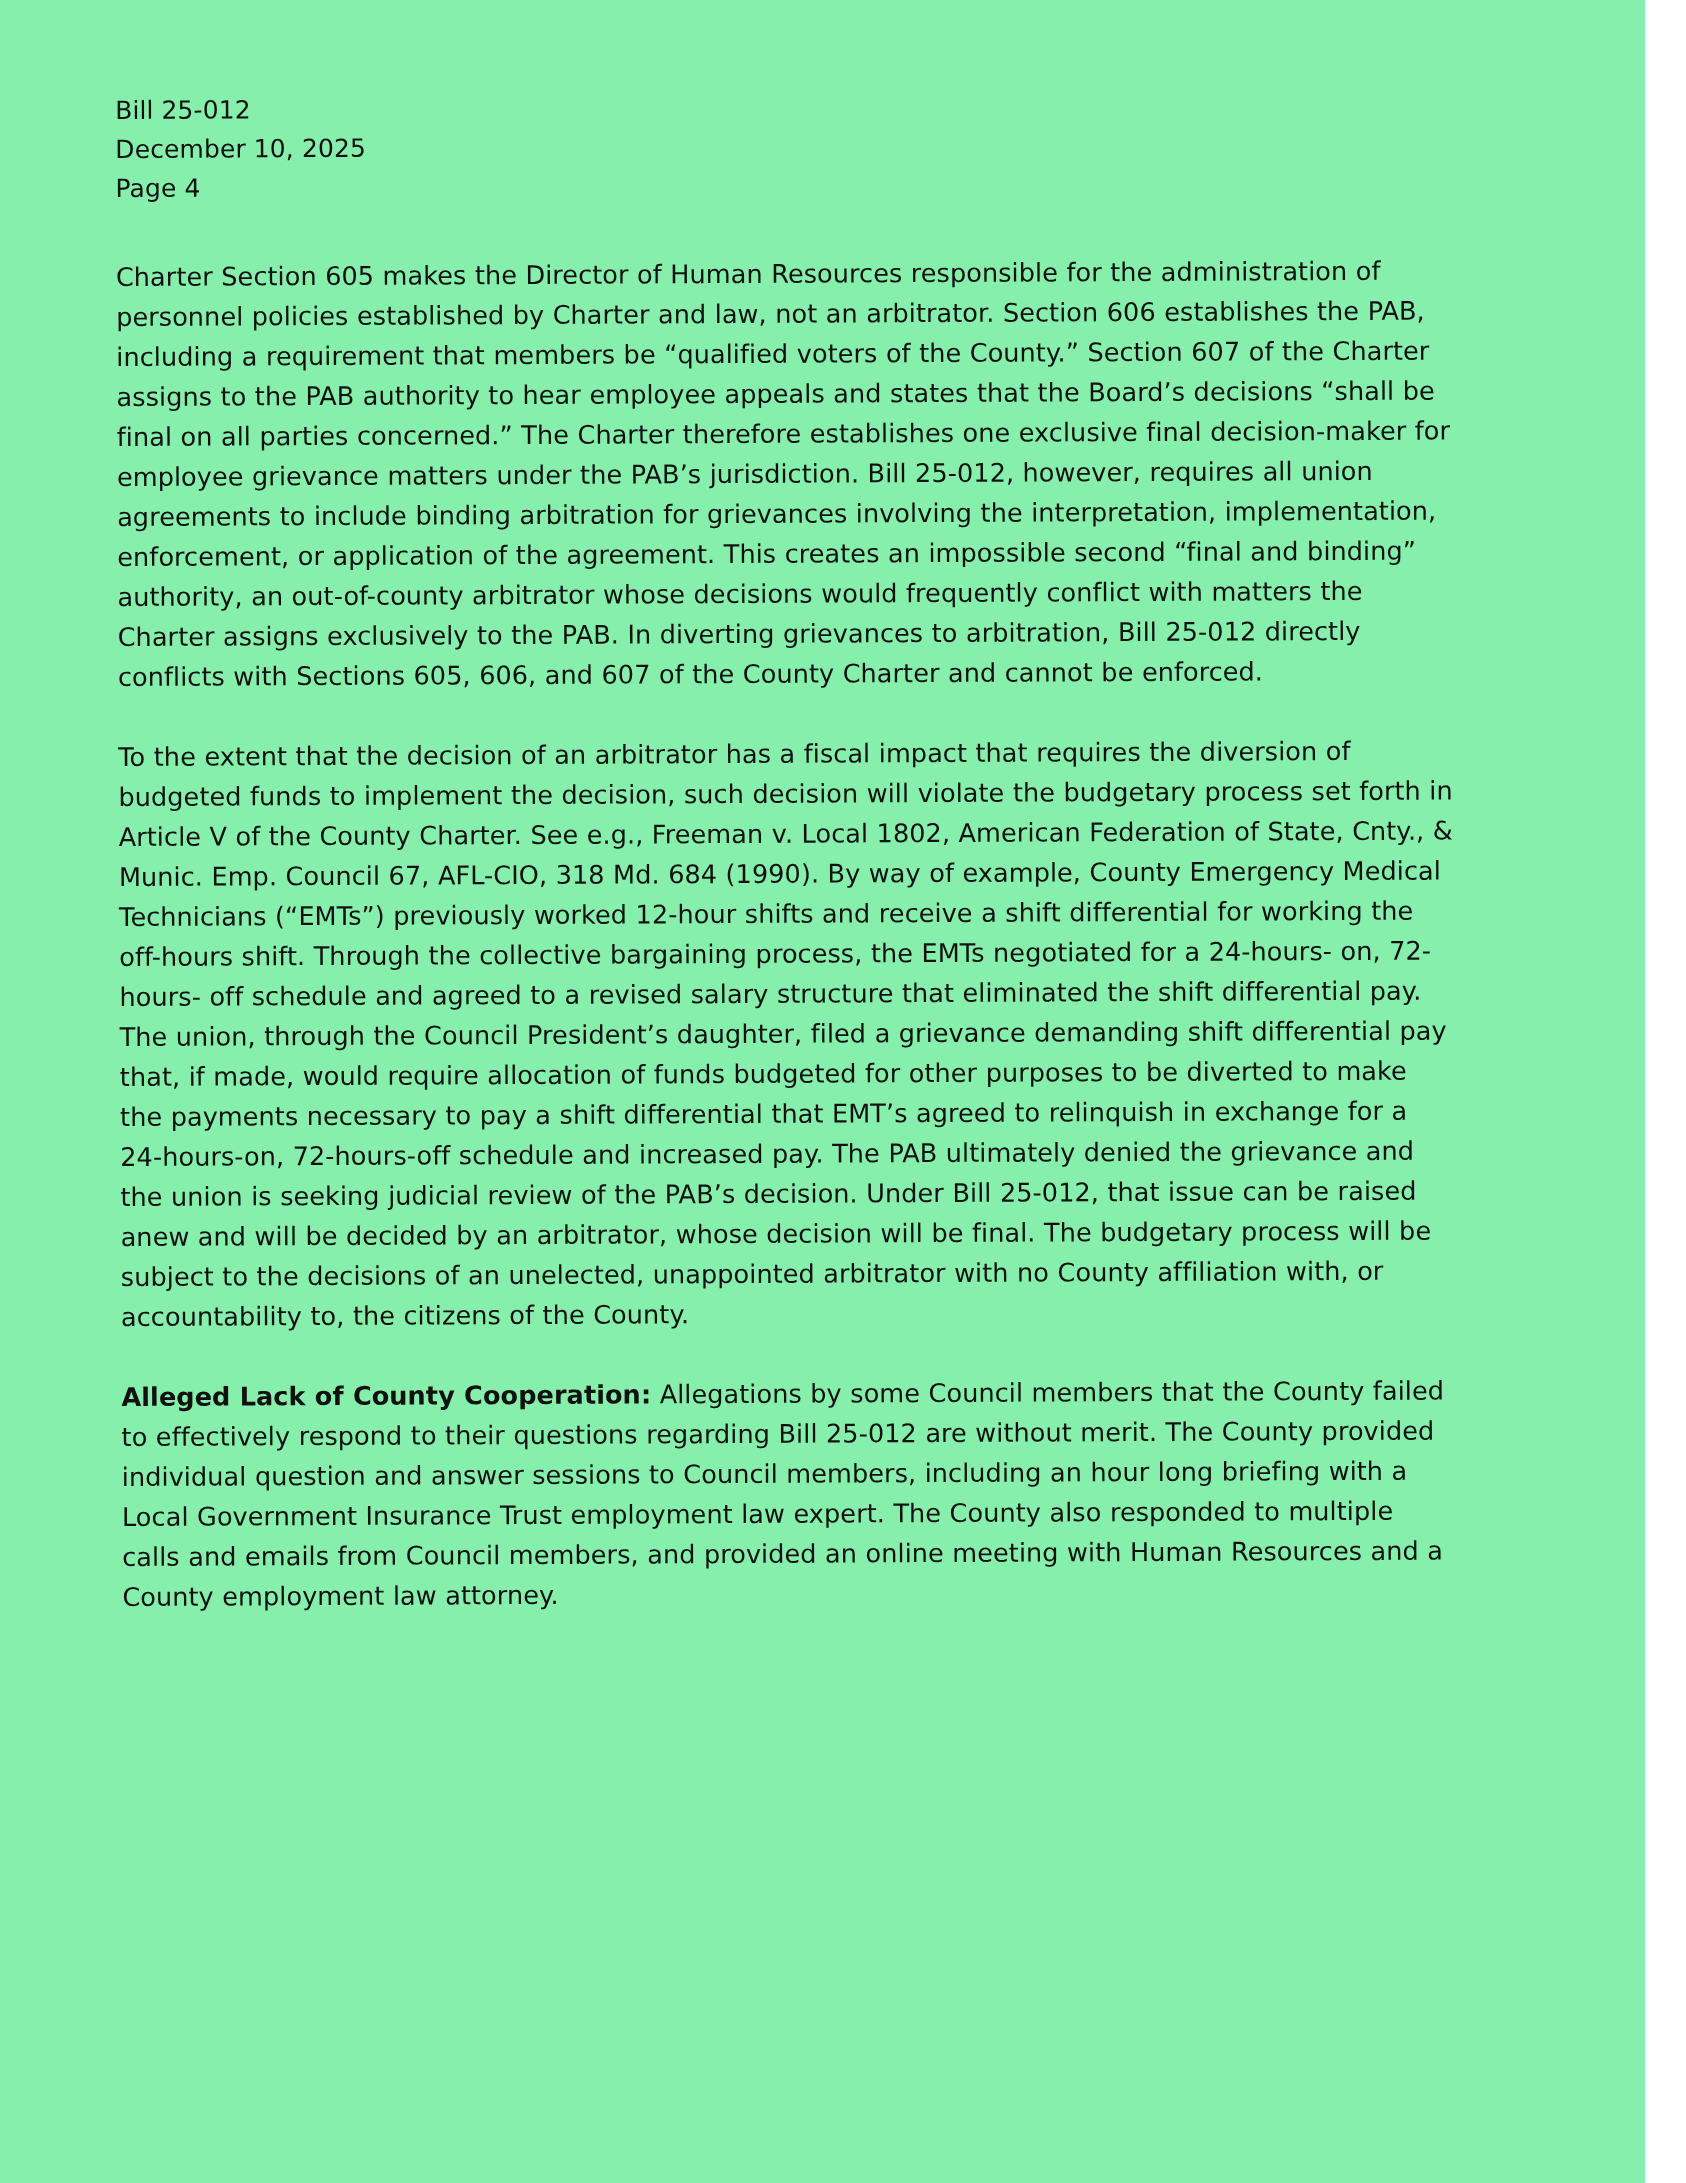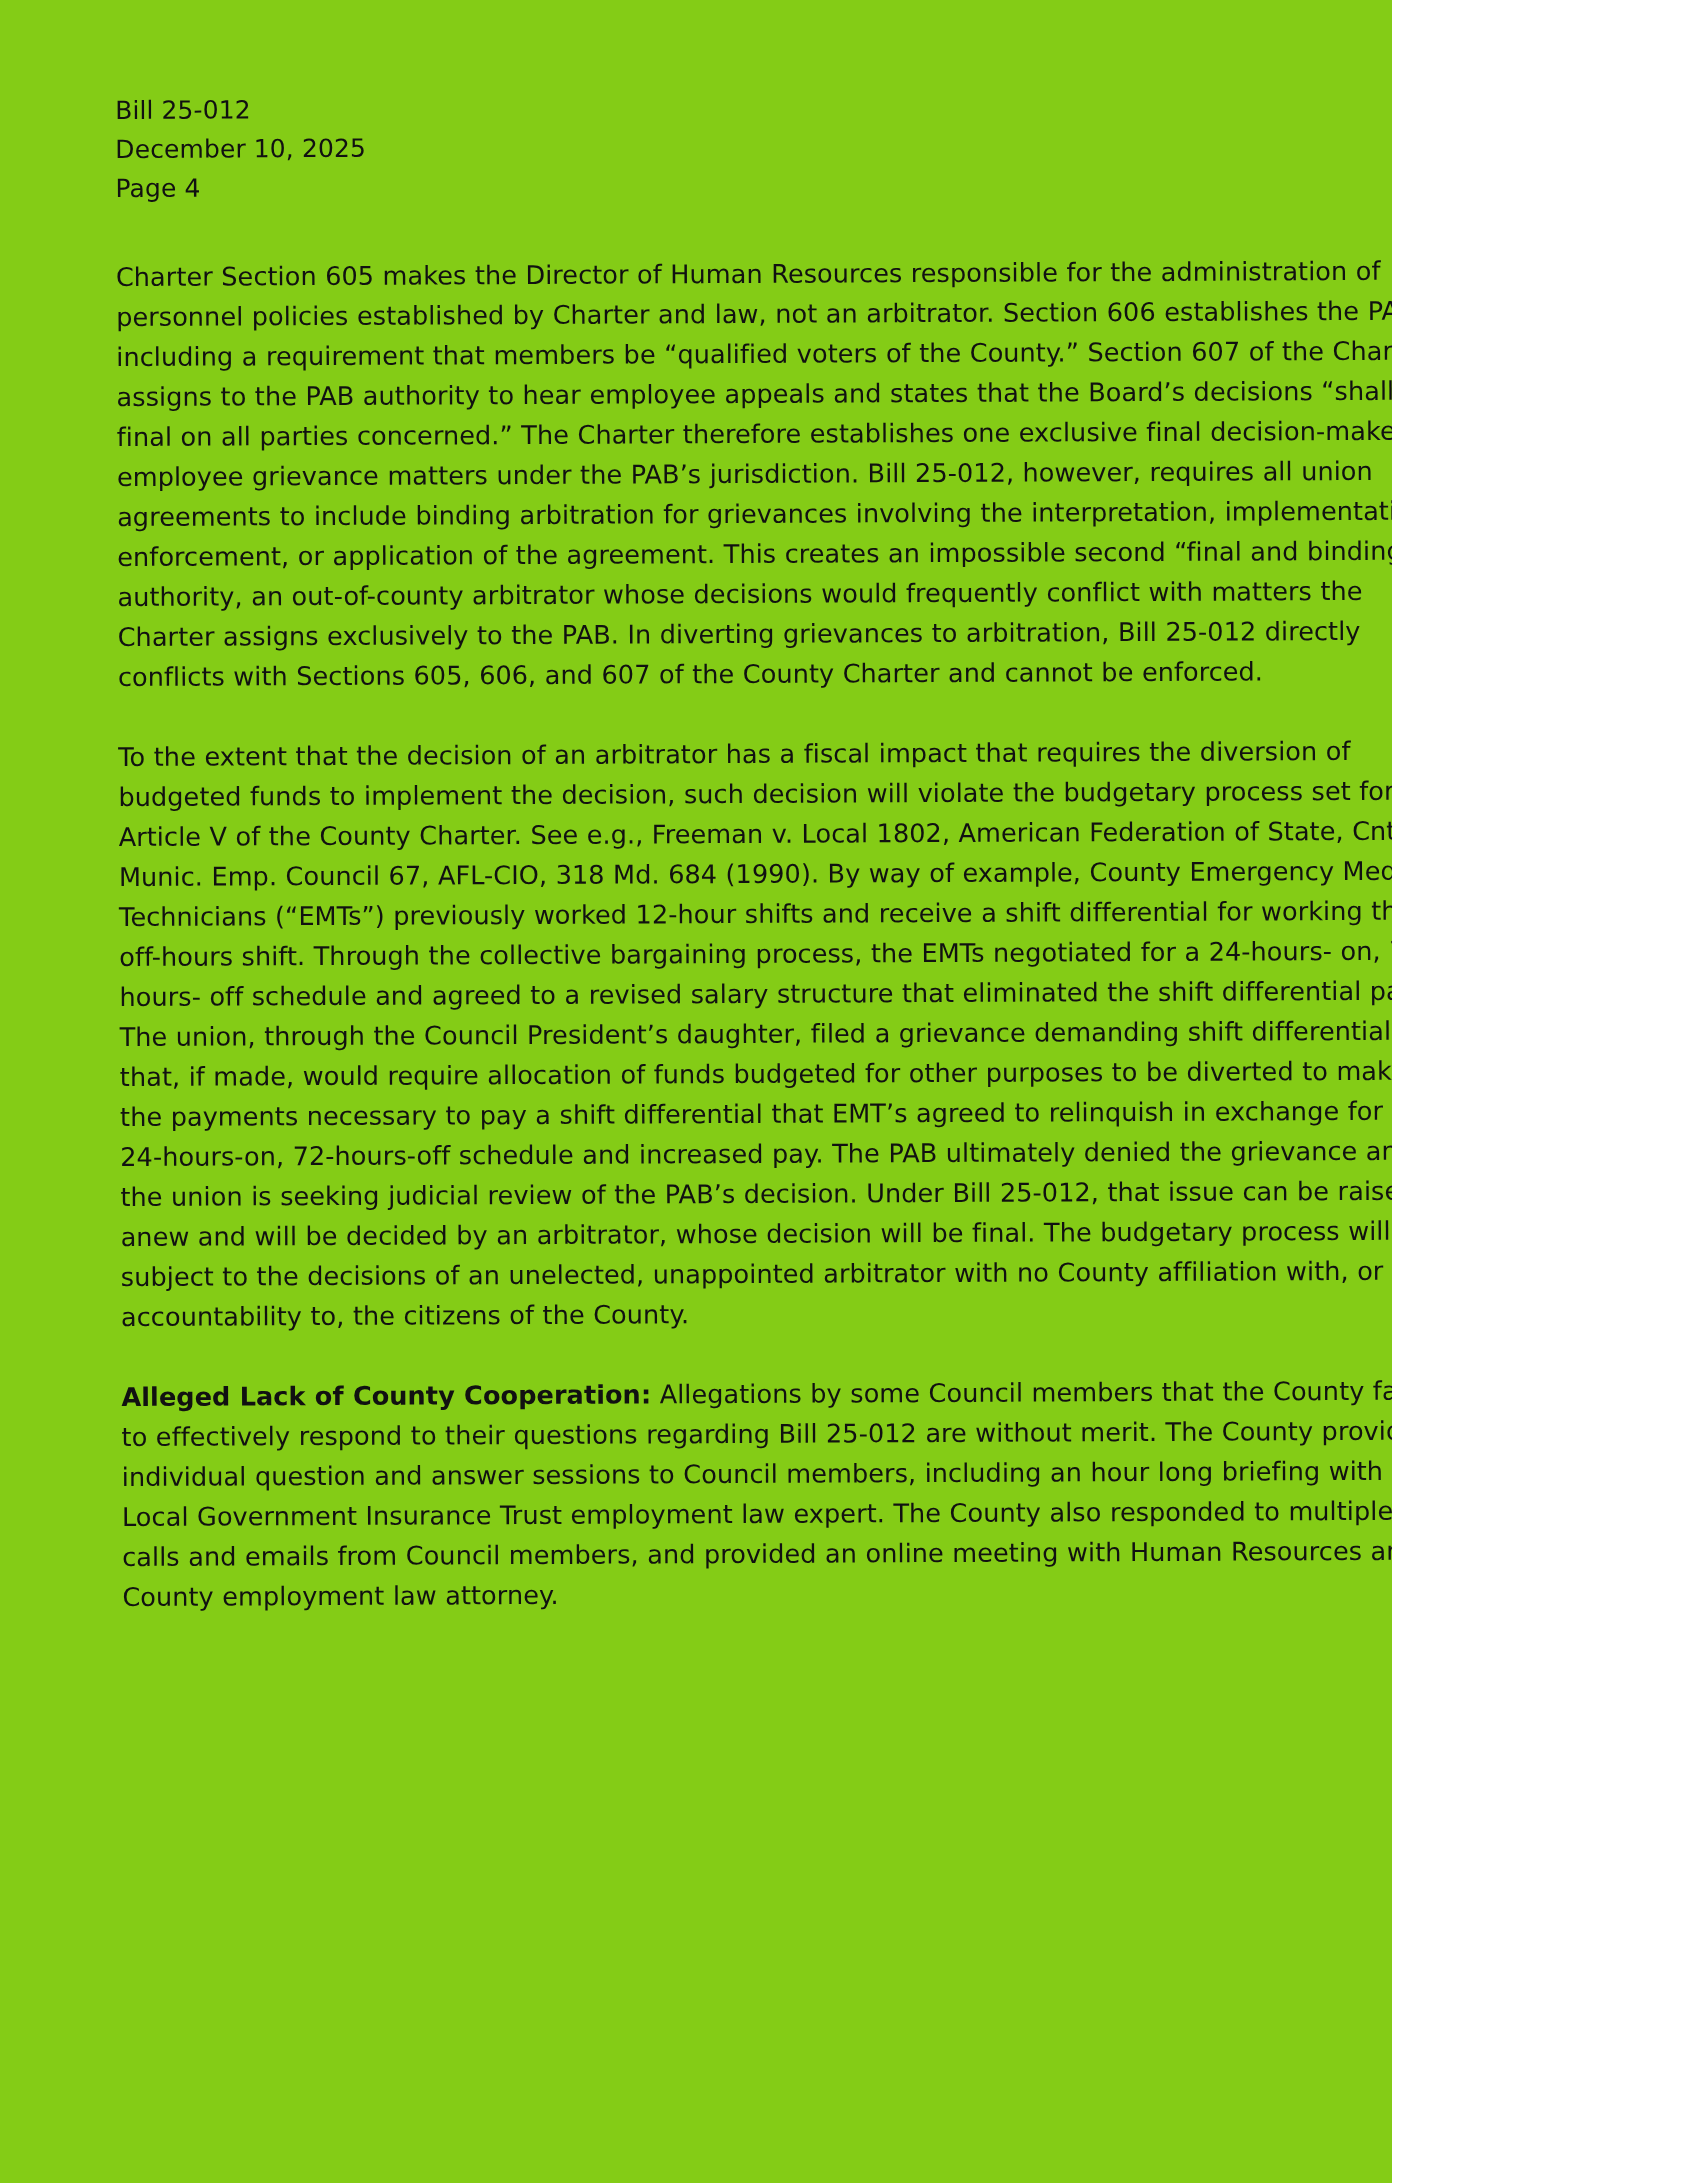--- a/index.html
+++ b/index.html
@@ -2,23 +2,23 @@
 <html style="font-size:13.4px"><head>
 <meta charset="utf-8">
 <style>
   html, body {
     margin: 0;
     padding: 0;
     background: #ffffff;
   }
   .page {
     position: relative;
-    width: 1392px;
+    width: 1645px;
     height: 2183px;
-    background: #84cc16;
+    background: #86efac;
     overflow: hidden;
     
     font-family: "DejaVu Sans", "Liberation Sans", sans-serif;
     color: #111111;
   }
   .content {
     position: absolute;
     left: 115px;
     top: 91px;
     width: 1335px;

